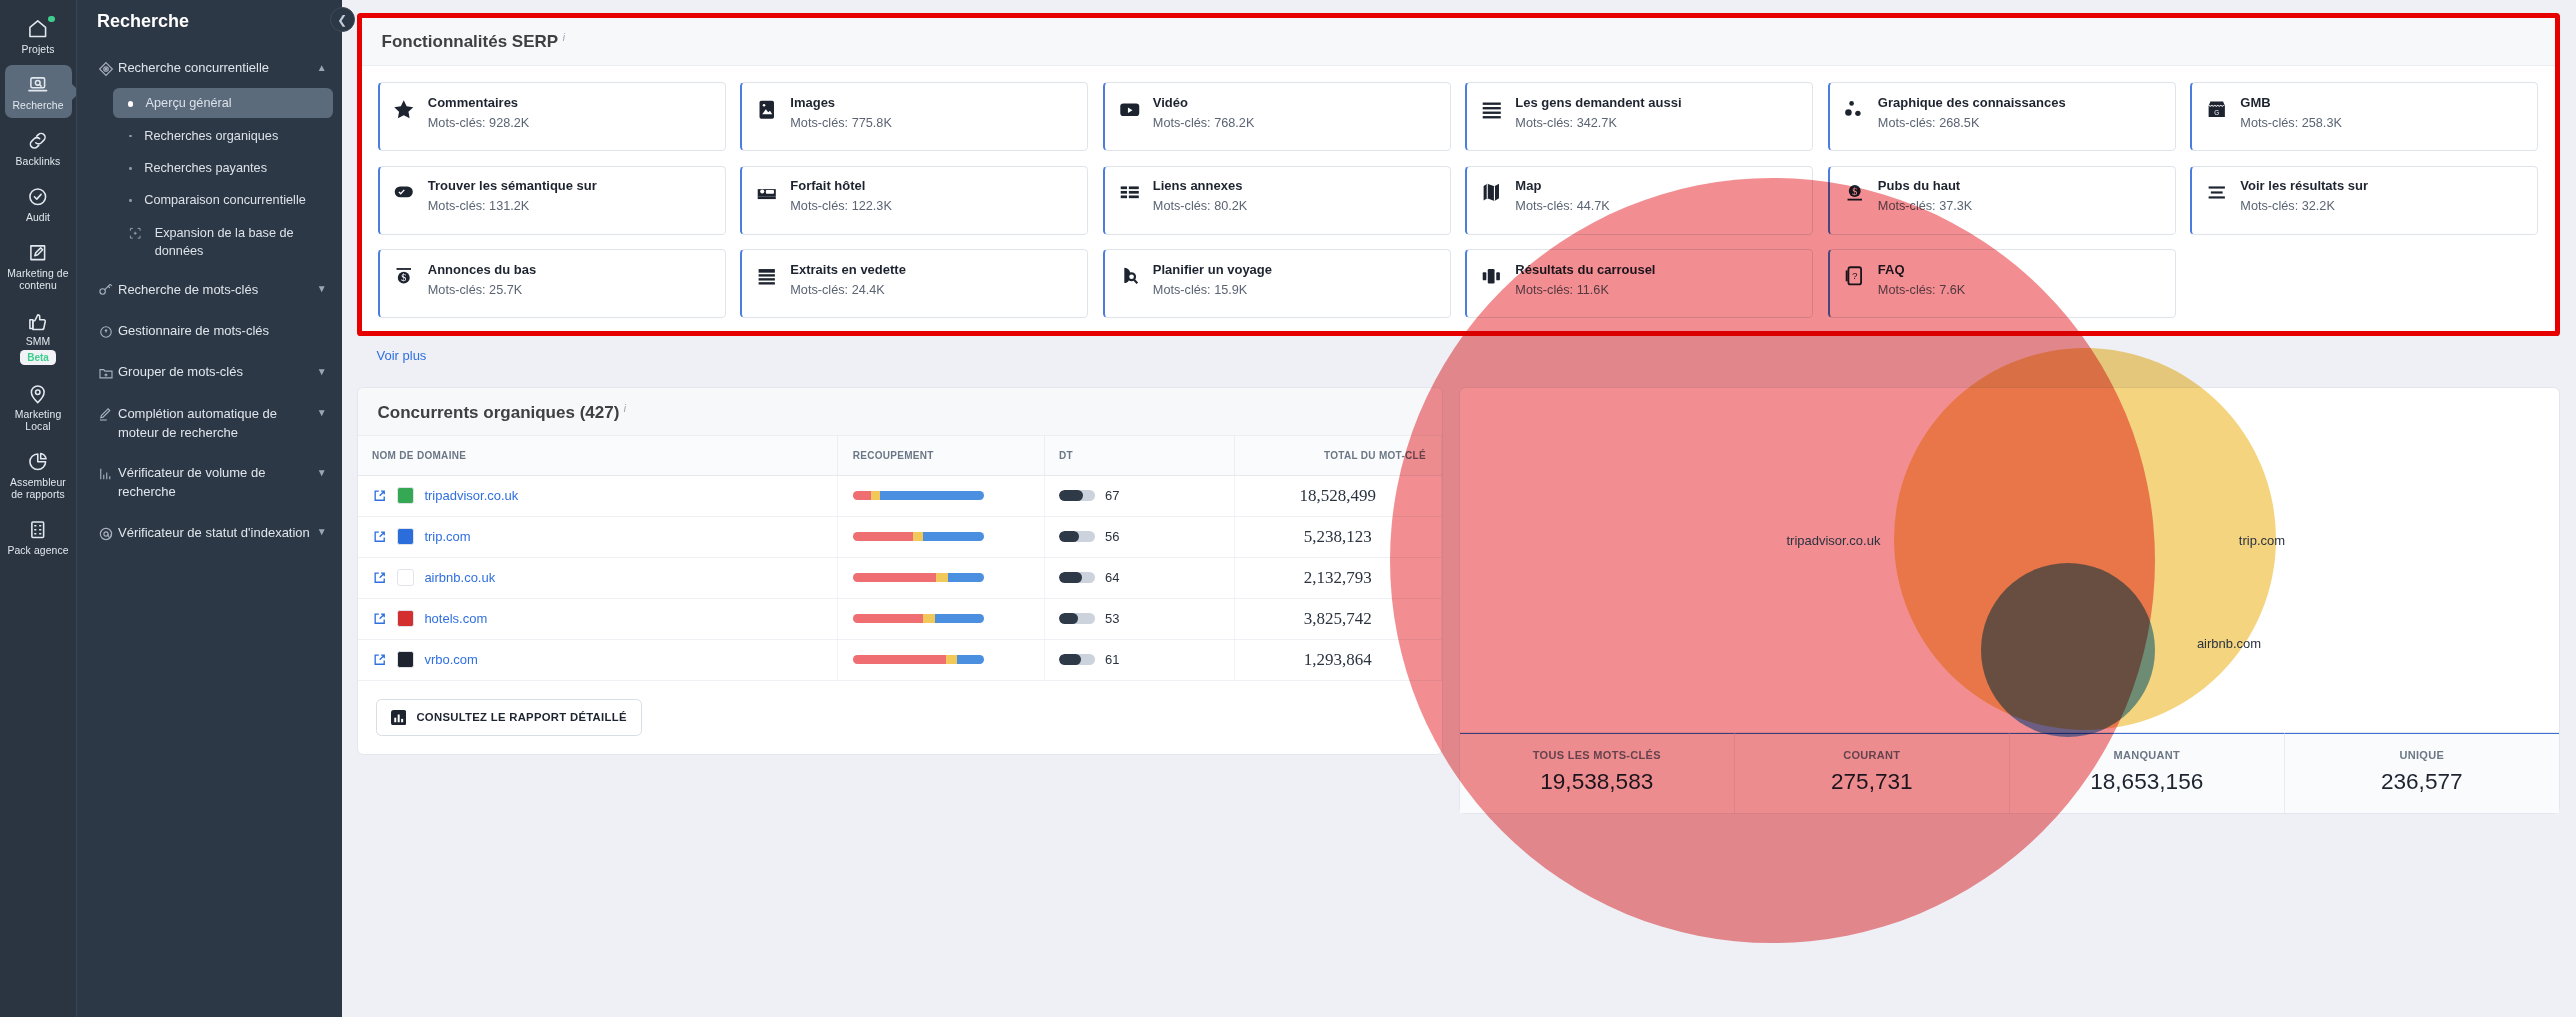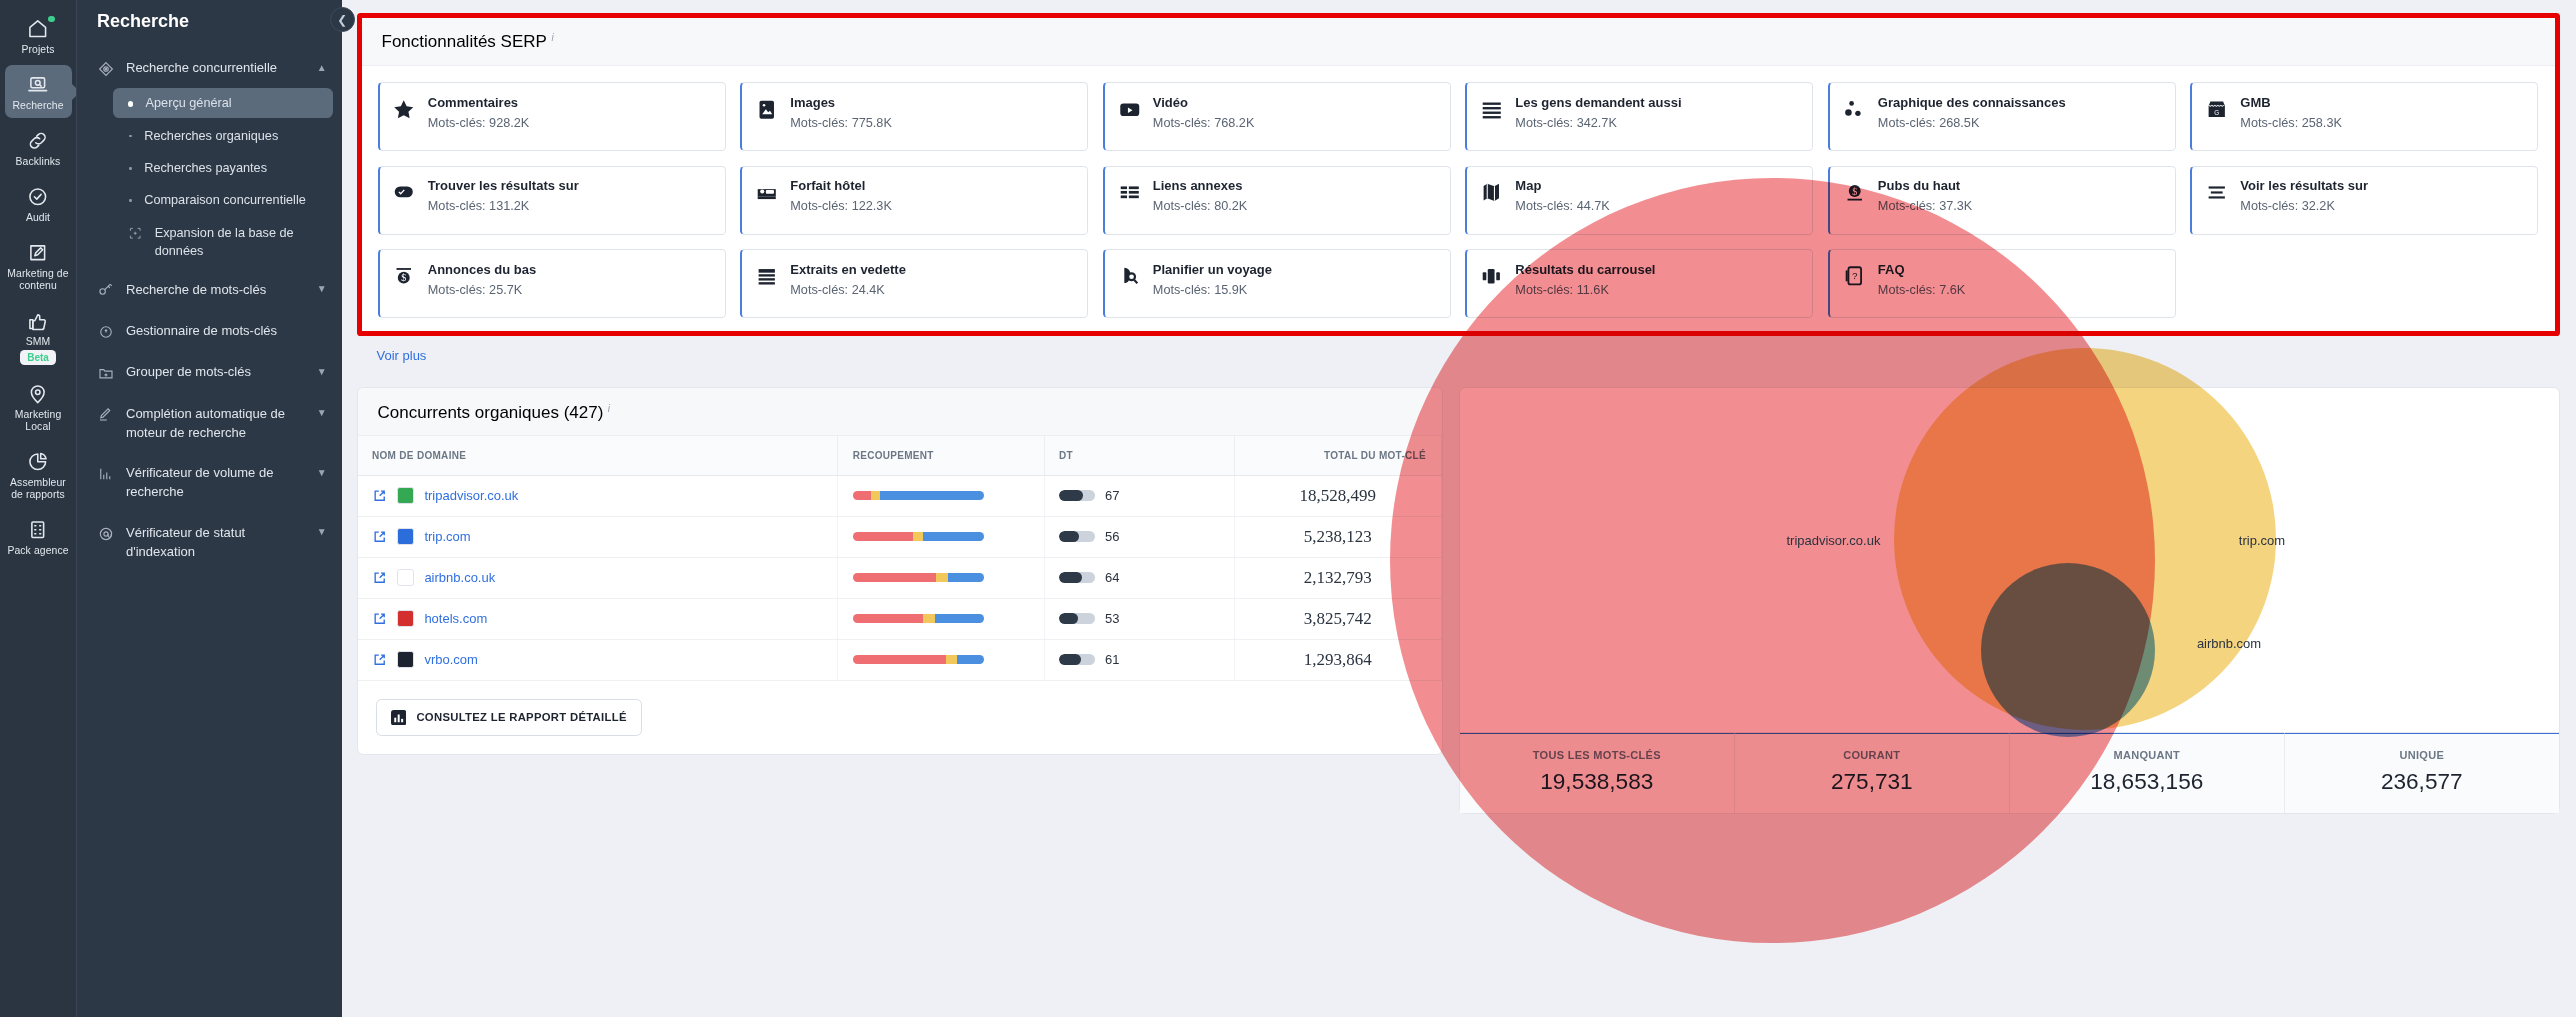--- a/index.html
+++ b/index.html
@@ -53,21 +53,21 @@
     padding: 11px 0 12.7px 20px;
   }
   .nav-collapse {
     position: absolute; right: -12.7px; top: 7.2px; width: 25px; height: 25px;
     border-radius: 50%; background: #2d3846; border: 0.9px solid #3e4a5a;
     color: #c3ccd7; display: flex; align-items: center; justify-content: center;
     font-size: 11.8px; cursor: pointer; z-index: 5;
   }
   .nav-group { margin-top: 5.4px; }
   .nav-row {
-    display: flex; align-items: flex-start; gap: 11px;
+    display: flex; align-items: flex-start; gap: 3px;
     padding: 8.1px 12.7px 8.1px 20px; cursor: pointer; position: relative;
   }
   .nav-row .gi { width: 18px; flex: 0 0 18px; padding-top: 1.8px; opacity: .82; }
   .nav-row .tx { font-size: 13px; line-height: 19px; color: #dfe5ec; flex: 1; }
   .nav-row .chev { width: 12.7px; color: #9aa6b4; font-size: 10px; padding-top: 3.6px; }
   .nav-sub { padding-left: 36px; }
   .nav-subrow {
     display: flex; align-items: flex-start; gap: 12.7px;
     padding: 6.3px 14.5px 6.3px 14.5px; margin: 1.8px 9px 1.8px 0;
     border-radius: 6.3px; cursor: pointer;
@@ -82,21 +82,21 @@
   .nav-subrow .tx { font-size: 12.7px; line-height: 18px; color: #dbe2ea; }
 
   
   .main { flex: 1; background: #eef0f5; padding: 12.7px 16.3px 0 14.5px; overflow: hidden; }
 
   .card { background: #fff; border-radius: 6.3px; border: 0.9px solid #e3e6ec; }
   .card-head {
     padding: 14.5px 20px 12.7px; background: #f7f8fa;
     border-bottom: 0.9px solid #eceef2; border-radius: 6.3px 6.3px 0 0;
   }
-  .card-title { font-size: 17px; color: #000000; font-weight: normal; }
+  .card-title { font-size: 17px; color: #404040; font-weight: bold; }
   .info-i {
     font-size: 10px; font-style: italic; color: #97a0ad;
     vertical-align: super; margin-left: 4.5px; cursor: pointer;
   }
 
   
   .serp-wrap { border: 5.4px solid #e60000; border-radius: 3.6px; background: #fff; }
 
   .serp-grid {
     display: grid; grid-template-columns: repeat(6, 1fr);
@@ -466,21 +466,21 @@
               </span>
             </div>
             <div class="feat">
               <span class="fic">
                 <svg viewBox="0 0 26 26" width="23.5" height="23.5">
                   <rect x="3" y="6" width="20" height="12" rx="6" fill="#1d2430"></rect>
                   <path d="m7.6 12 2 2.1 4-4.3" stroke="#fff" stroke-width="1.5" fill="none"></path>
                 </svg>
               </span>
               <span class="ftxt">
-                <span class="fname" style="display:block">Trouver les résultats sur</span>
+                <span class="fname" style="display:block">Trouver les sémantique sur</span>
                 <span class="fkw" style="display:block">Mots-clés: 131.2K</span>
               </span>
             </div>
             <div class="feat">
               <span class="fic">
                 <svg viewBox="0 0 26 26" width="23.5" height="23.5">
                   <rect x="3" y="9" width="20" height="8" fill="#1d2430"></rect>
                   <rect x="3" y="17" width="20" height="3" fill="#1d2430"></rect>
                   <circle cx="8" cy="11.6" r="2.3" fill="#fff"></circle>
                   <rect x="12" y="10" width="9" height="4" rx="1" fill="#fff"></rect>

